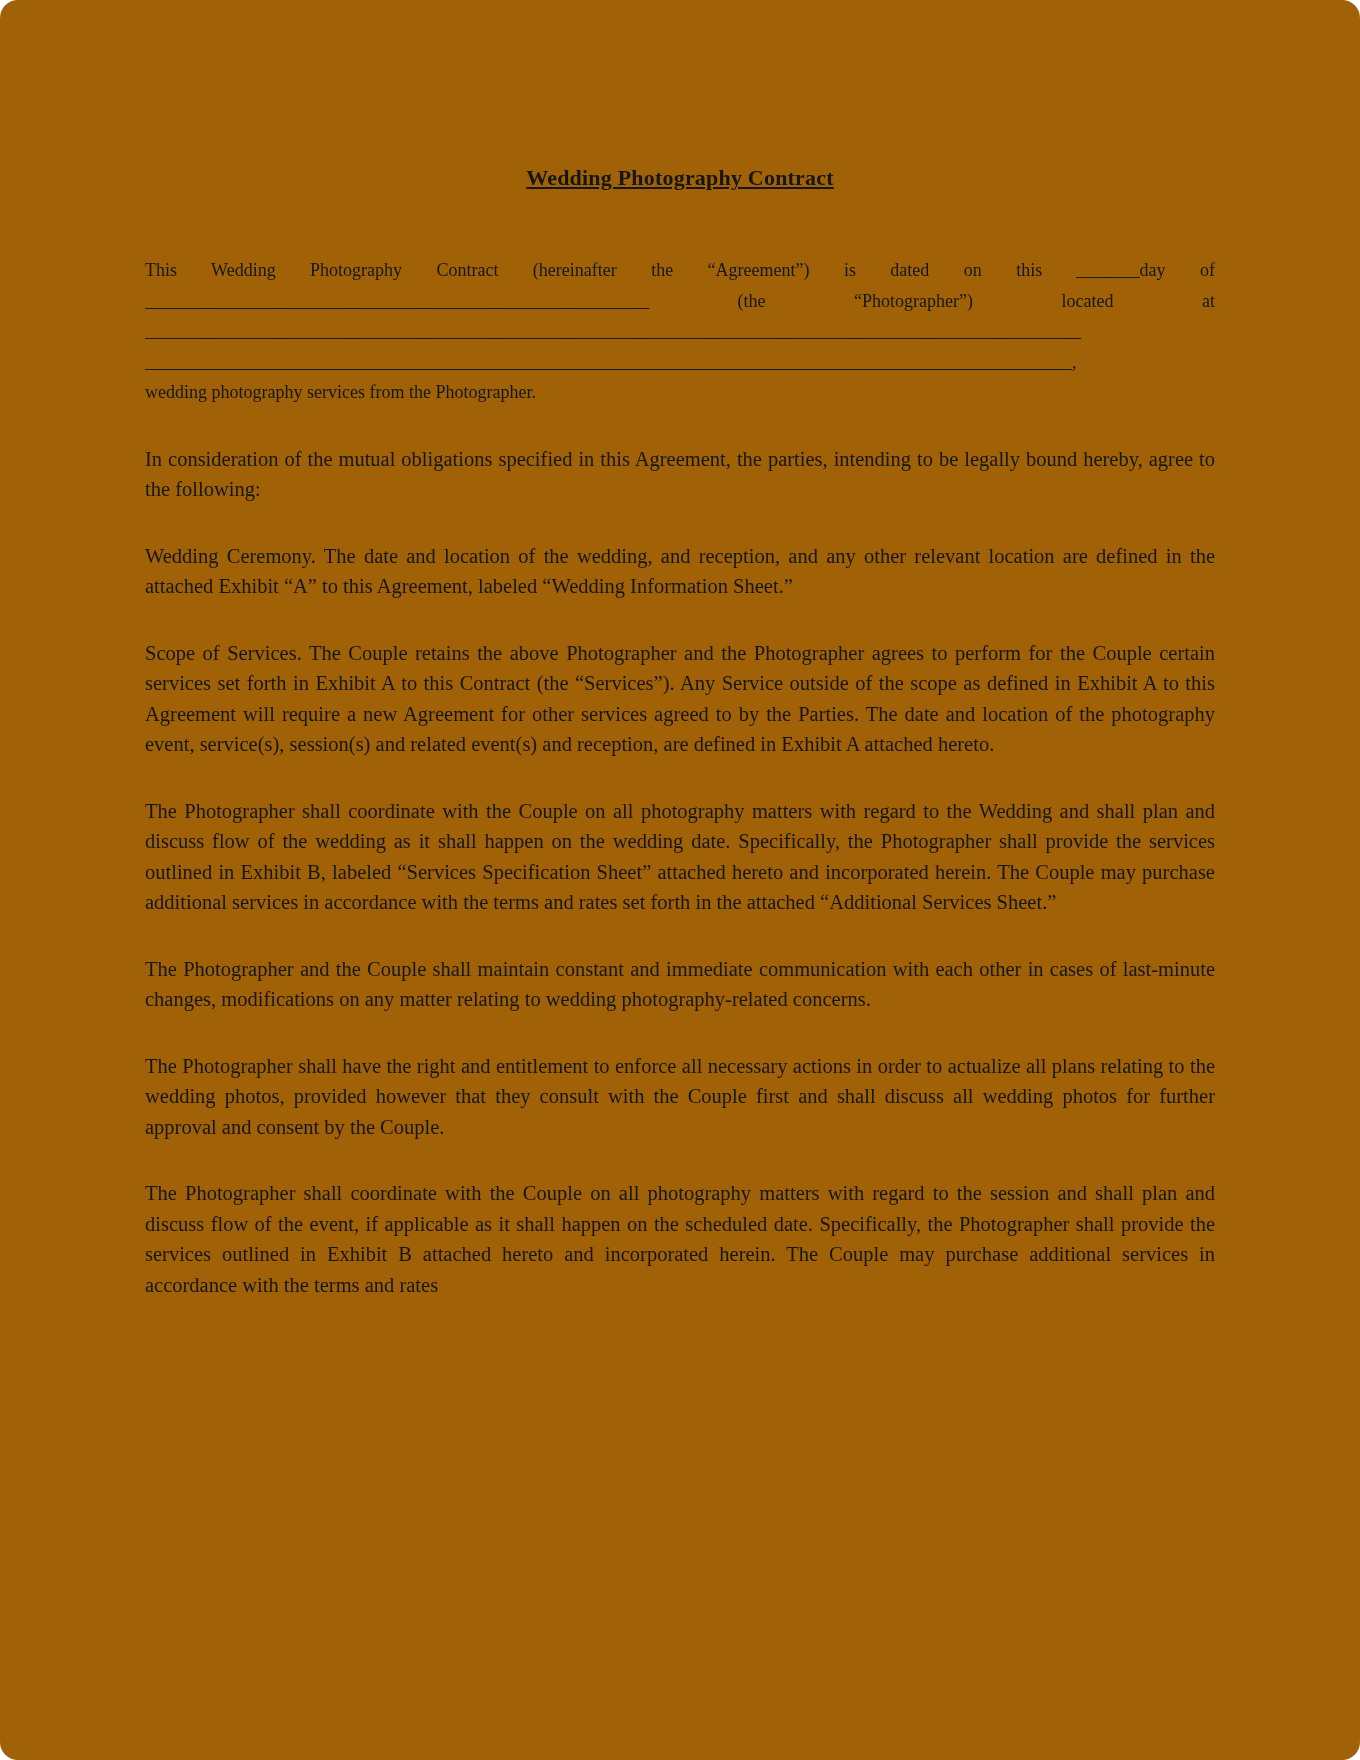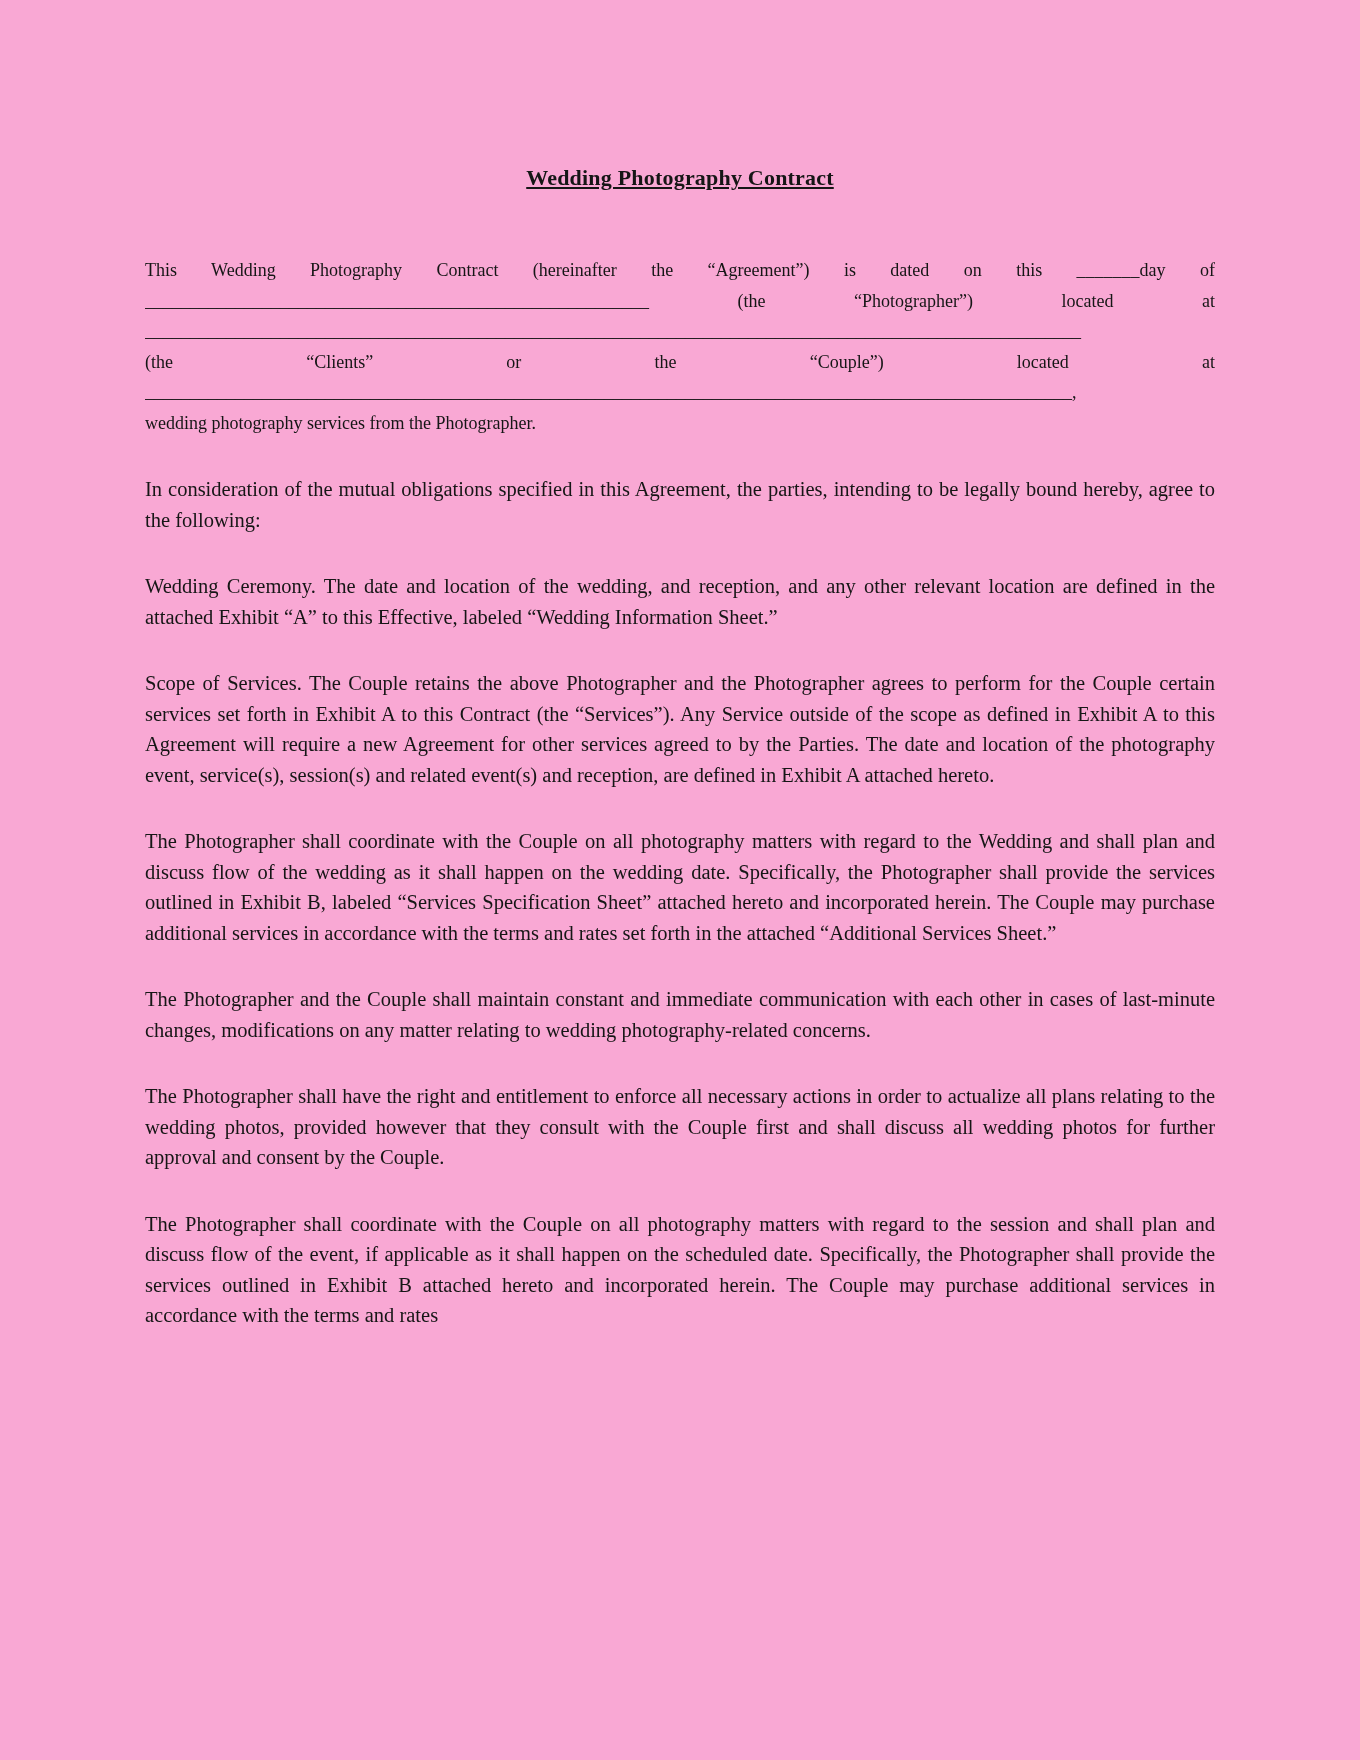--- a/index.html
+++ b/index.html
@@ -7,22 +7,23 @@
   body {
     width: 1360px;
     height: 1760px;
     font-family: "Liberation Serif", "DejaVu Serif", serif;
     color: #161616;
     overflow: hidden;
   }
   .page {
     width: 1360px;
     height: 1760px;
-    background: #f9a8d4;
+    background: #a16207;
     position: relative;
+    border-radius: 18px;
   }
   .content {
     padding: 163px 145px 0 145px;
     width: 1360px;
   }
   .doc-title {
     font-size: 22px;
     font-weight: bold;
     text-decoration: underline;
     text-align: center;
@@ -58,28 +59,27 @@
 <body>
 
 <div class="page">
   <div class="content">
     <div class="doc-title">Wedding Photography Contract</div>
 
     <div class="intro">
         <div class="intro-line stretch">This Wedding Photography Contract (hereinafter the “Agreement”) is dated on this _______day of</div>
         <div class="intro-line stretch">________________________________________________________ (the “Photographer”) located at</div>
         <div class="intro-line flat">________________________________________________________________________________________________________</div>
-        <div class="intro-line stretch">(the “Clients” or the “Couple”) located at</div>
         <div class="intro-line flat">_______________________________________________________________________________________________________,</div>
         <div class="intro-line flat">wedding photography services from the Photographer.</div>
       </div>
 
     <div class="body-paragraphs">
         <p class="body-par"><span>In consideration of the mutual obligations specified in this Agreement, the parties, intending to be legally bound hereby, agree to the following:</span></p>
-        <p class="body-par"><span class="b">Wedding Ceremony.</span><span> The date and location of the wedding, and reception, and any other relevant location are defined in the attached Exhibit “A” to this Effective, labeled “Wedding Information Sheet.”</span></p>
+        <p class="body-par"><span class="b">Wedding Ceremony.</span><span> The date and location of the wedding, and reception, and any other relevant location are defined in the attached Exhibit “A” to this Agreement, labeled “Wedding Information Sheet.”</span></p>
         <p class="body-par"><span class="b">Scope of Services.</span><span> The Couple retains the above Photographer and the Photographer agrees to perform for the Couple certain services set forth in </span><span class="b">Exhibit A</span><span> to this Contract (the “Services”). Any Service outside of the scope as defined in Exhibit A to this Agreement will require a new Agreement for other services agreed to by the Parties. The date and location of the photography event, service(s), session(s) and related event(s) and reception, are defined in Exhibit A attached hereto.</span></p>
         <p class="body-par"><span>The Photographer shall coordinate with the Couple on all photography matters with regard to the Wedding and shall plan and discuss flow of the wedding as it shall happen on the wedding date. Specifically, the Photographer shall provide the services outlined in </span><span class="b">Exhibit B</span><span>, labeled “Services Specification Sheet” attached hereto and incorporated herein. The Couple may purchase additional services in accordance with the terms and rates set forth in the attached “Additional Services Sheet.”</span></p>
         <p class="body-par"><span>The Photographer and the Couple shall maintain constant and immediate communication with each other in cases of last-minute changes, modifications on any matter relating to wedding photography-related concerns.</span></p>
         <p class="body-par"><span>The Photographer shall have the right and entitlement to enforce all necessary actions in order to actualize all plans relating to the wedding photos, provided however that they consult with the Couple first and shall discuss all wedding photos for further approval and consent by the Couple.</span></p>
         <p class="body-par"><span>The Photographer shall coordinate with the Couple on all photography matters with regard to the session and shall plan and discuss flow of the event, if applicable as it shall happen on the scheduled date. Specifically, the Photographer shall provide the services outlined in Exhibit B attached hereto and incorporated herein. The Couple may purchase additional services in accordance with the terms and rates</span></p>
       </div>
   </div>
 </div>
 
 </body></html>

